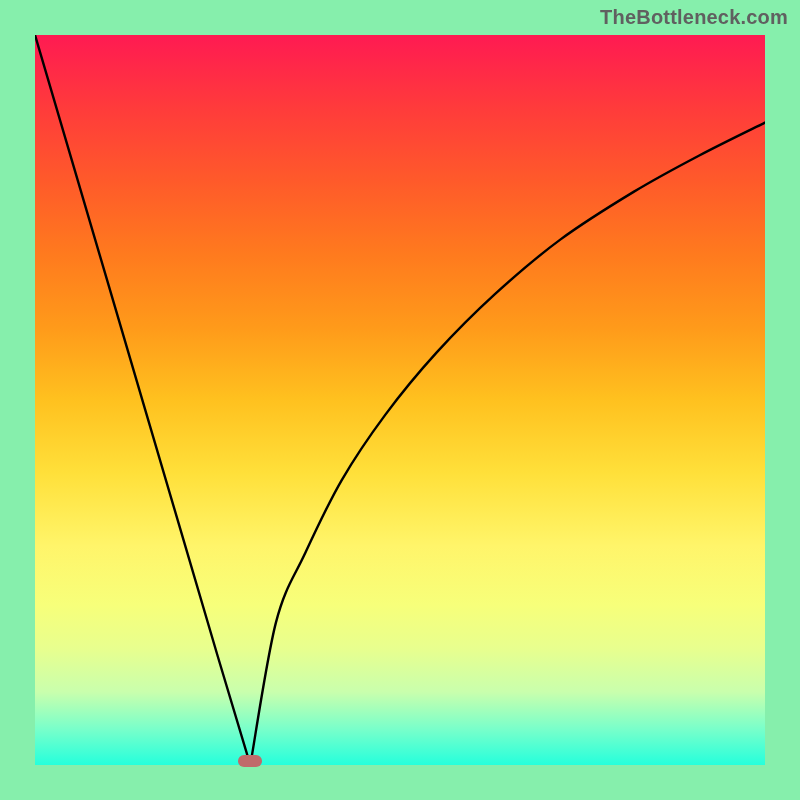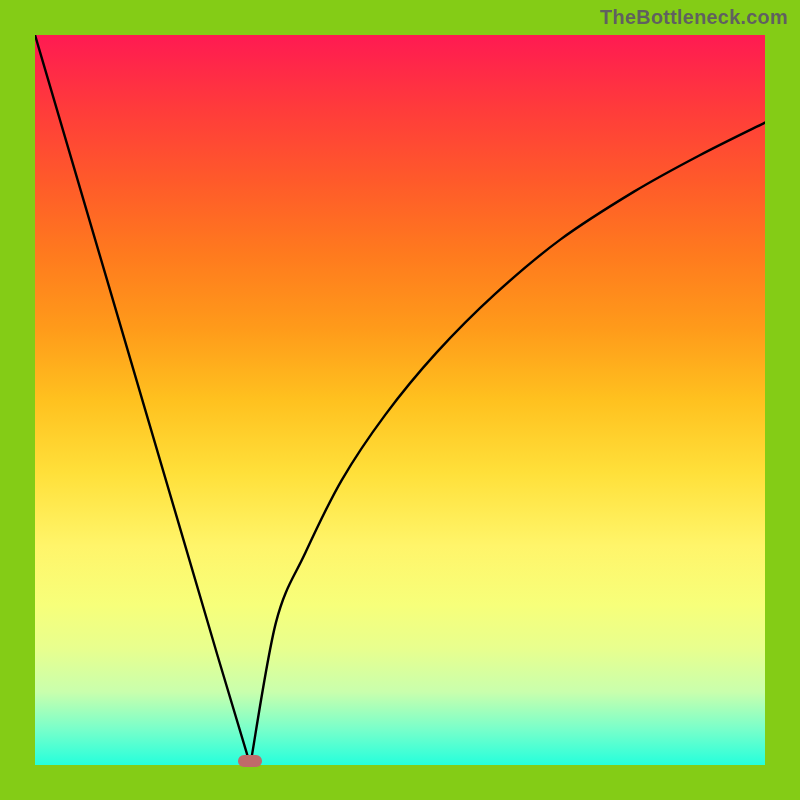--- a/index.html
+++ b/index.html
@@ -8,21 +8,21 @@
     width: 800px;
     height: 800px;
     overflow: hidden;
     font-family: Arial, Helvetica, sans-serif;
     background: #000;
   }
   .frame {
     position: relative;
     width: 800px;
     height: 800px;
-    background: #84cc16;
+    background: #86efac;
   }
   .plot-area {
     position: absolute;
     left: 35px;
     top: 35px;
     width: 730px;
     height: 730px;
     background: linear-gradient(to bottom,
       #ff1a52 0%,
       #ff3b3b 10%,

